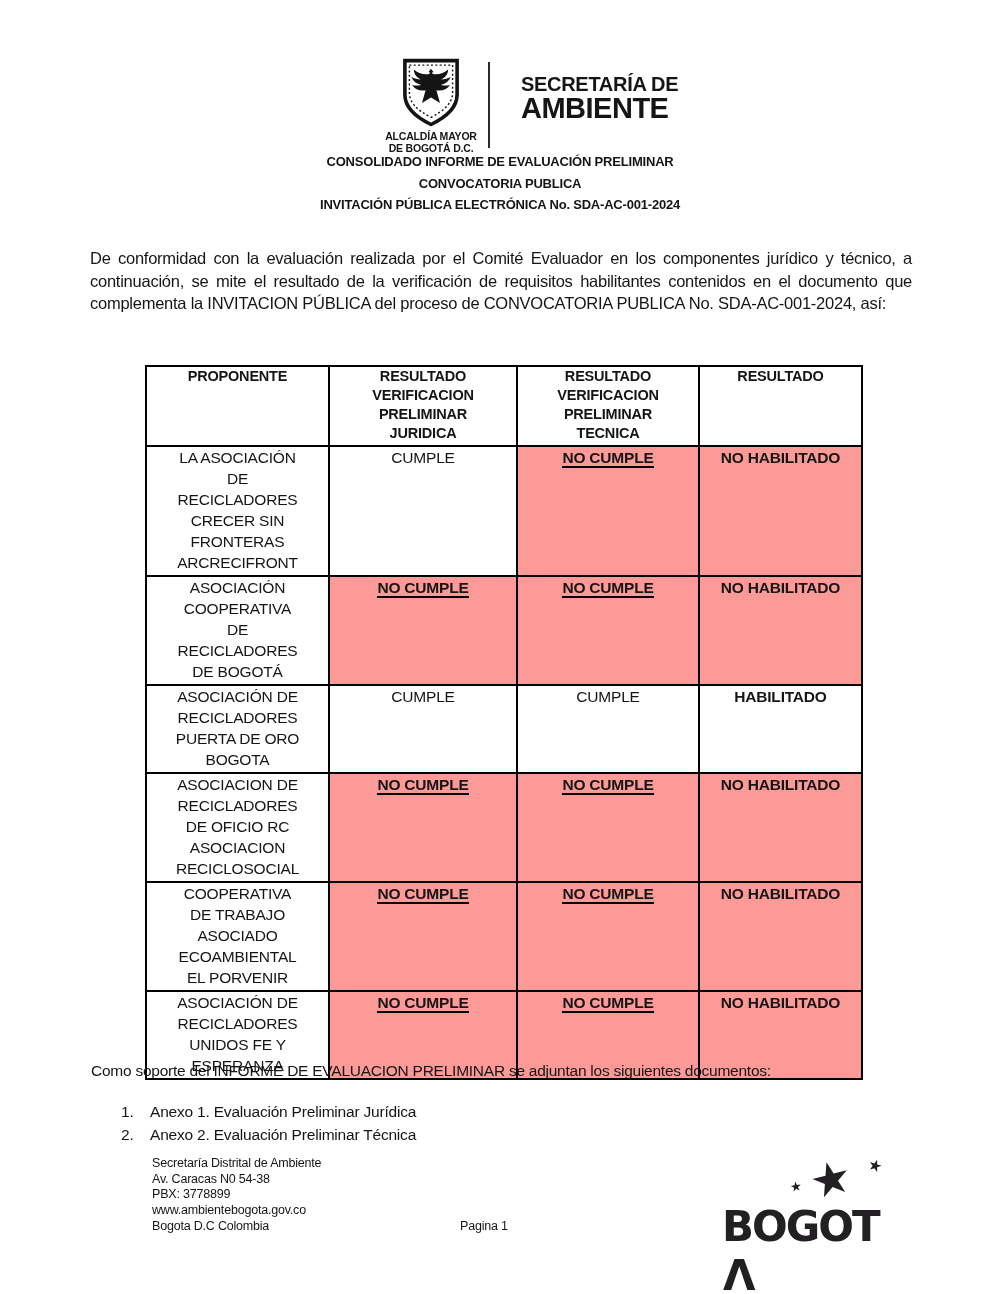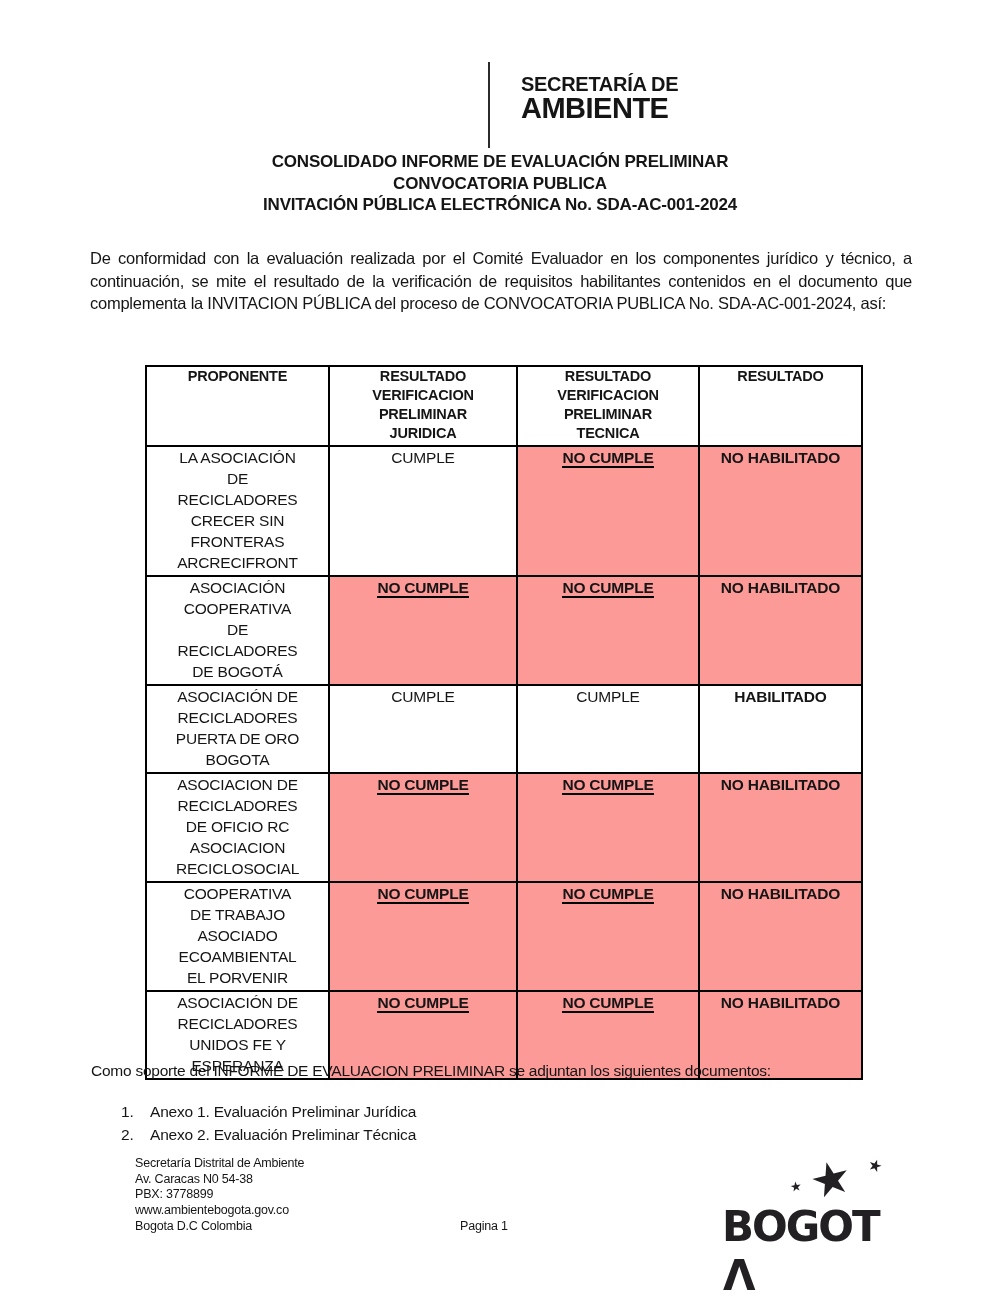--- a/index.html
+++ b/index.html
@@ -13,21 +13,21 @@
   .crest-block{position:absolute;left:376px;top:57px;width:110px;text-align:center;}
   .crest-block svg{display:block;margin:0 auto;}
   .crest-caption{font-size:10.5px;font-weight:bold;line-height:11.5px;margin-top:2px;letter-spacing:-0.2px;}
   .header-divider{position:absolute;left:488px;top:62px;width:2px;height:86px;background:#2b2b2b;}
   .entity-block{position:absolute;left:521px;top:75px;letter-spacing:-0.3px;}
   .entity-line1{font-size:20px;font-weight:bold;line-height:18px;text-align:right;}
   .entity-line2{font-size:29px;font-weight:bold;line-height:30px;letter-spacing:-0.5px;}
 
   
   .titles{position:absolute;top:151px;left:0;width:100%;text-align:center;
-          font-weight:bold;font-size:17px;line-height:21.5px;letter-spacing:-0.2px;}
+          font-weight:bold;font-size:13px;line-height:21.5px;letter-spacing:-0.2px;}
 
   
   .intro{position:absolute;top:247px;left:90px;width:822px;margin:0;
          font-size:16.5px;line-height:22.5px;text-align:justify;letter-spacing:-0.25px;}
 
   
   .eval-table{position:absolute;top:365px;left:145px;border-collapse:collapse;table-layout:fixed;}
   .eval-table th,.eval-table td{
     border:2px solid #000;vertical-align:top;text-align:center;
     padding:0 6px 2px 6px;overflow:hidden;
@@ -48,37 +48,48 @@
 
   
   .attach-intro{position:absolute;top:1062px;left:91px;width:830px;margin:0;
                 font-size:15.5px;letter-spacing:-0.25px;}
   .attach-list{position:absolute;top:1100px;left:121px;margin:0;padding:0;list-style:none;
                font-size:15.5px;line-height:23px;letter-spacing:-0.2px;}
   .attach-list li{display:flex;}
   .attach-list .num{width:29px;flex:0 0 29px;}
 
   
-  .footer-org{position:absolute;left:135px;top:1156px;font-size:12.5px;line-height:15.7px;letter-spacing:-0.2px;}
+  .footer-org{position:absolute;left:152px;top:1156px;font-size:12.5px;line-height:15.7px;letter-spacing:-0.2px;}
   .page-number{position:absolute;left:460px;top:1219px;font-size:12.5px;letter-spacing:-0.2px;text-align:right;}
 
   .bogota-logo{position:absolute;left:722px;top:1160px;width:180px;height:100px;color:#232023;}
   .bogota-text{position:absolute;left:0;top:42px;font-size:42px;font-weight:800;
                letter-spacing:-2px;font-family:"DejaVu Sans", sans-serif;color:#232023;}
   .bogota-text .lambda{display:inline-block;margin-left:1px;}
   .star{position:absolute;font-family:"DejaVu Sans", sans-serif;line-height:1;color:#232023;}
   .star-big{left:88px;top:-4px;font-size:46px;transform:rotate(-14deg);}
   .star-sm1{left:146px;top:-2px;font-size:16px;transform:rotate(18deg);}
   .star-sm2{left:68px;top:20px;font-size:13px;transform:rotate(-8deg);}
 </style>
 </head>
 <body>
 
 <div class="page">
 
+  <div class="crest-block">
+    <svg width="66" height="72" viewBox="0 0 72 80">
+      <path d="M7 4 H65 V42 Q65 61 36 75 Q7 61 7 42 Z" fill="#ffffff" stroke="#141414" stroke-width="4"></path>
+      <path d="M12 9 H60 V40 Q60 55 36 67 Q12 55 12 40 Z" fill="none" stroke="#141414" stroke-width="1.6" stroke-dasharray="2.2 2.6"></path>
+      <path fill="#141414" d="M36 13 l3 4 h-2 l1 2 c6 1 13 -1 17 -5 c0 5 -3 9 -8 11 c4 0 8 -1 11 -3 c-2 5 -6 8 -11 9 c3 1 7 1 10 0 c-3 5 -9 7 -15 6 l4 14 -10 -6 -10 6 4 -14 c-6 1 -12 -1 -15 -6 c3 1 7 1 10 0 c-5 -1 -9 -4 -11 -9 c3 2 7 3 11 3 c-5 -2 -8 -6 -8 -11 c4 4 11 6 17 5 l1 -2 h-2 z"></path>
+    </svg>
+    <div class="crest-caption">
+      <div>ALCALDÍA MAYOR</div>
+      <div>DE BOGOTÁ D.C.</div>
+    </div>
+  </div>
   <div class="header-divider"></div>
   <div class="entity-block">
     <div class="entity-line1">SECRETARÍA DE</div>
     <div class="entity-line2">AMBIENTE</div>
   </div>
 
   <div class="titles">
     <div>CONSOLIDADO INFORME DE EVALUACIÓN PRELIMINAR</div>
     <div>CONVOCATORIA PUBLICA</div>
     <div>INVITACIÓN PÚBLICA ELECTRÓNICA No. SDA-AC-001-2024</div>

